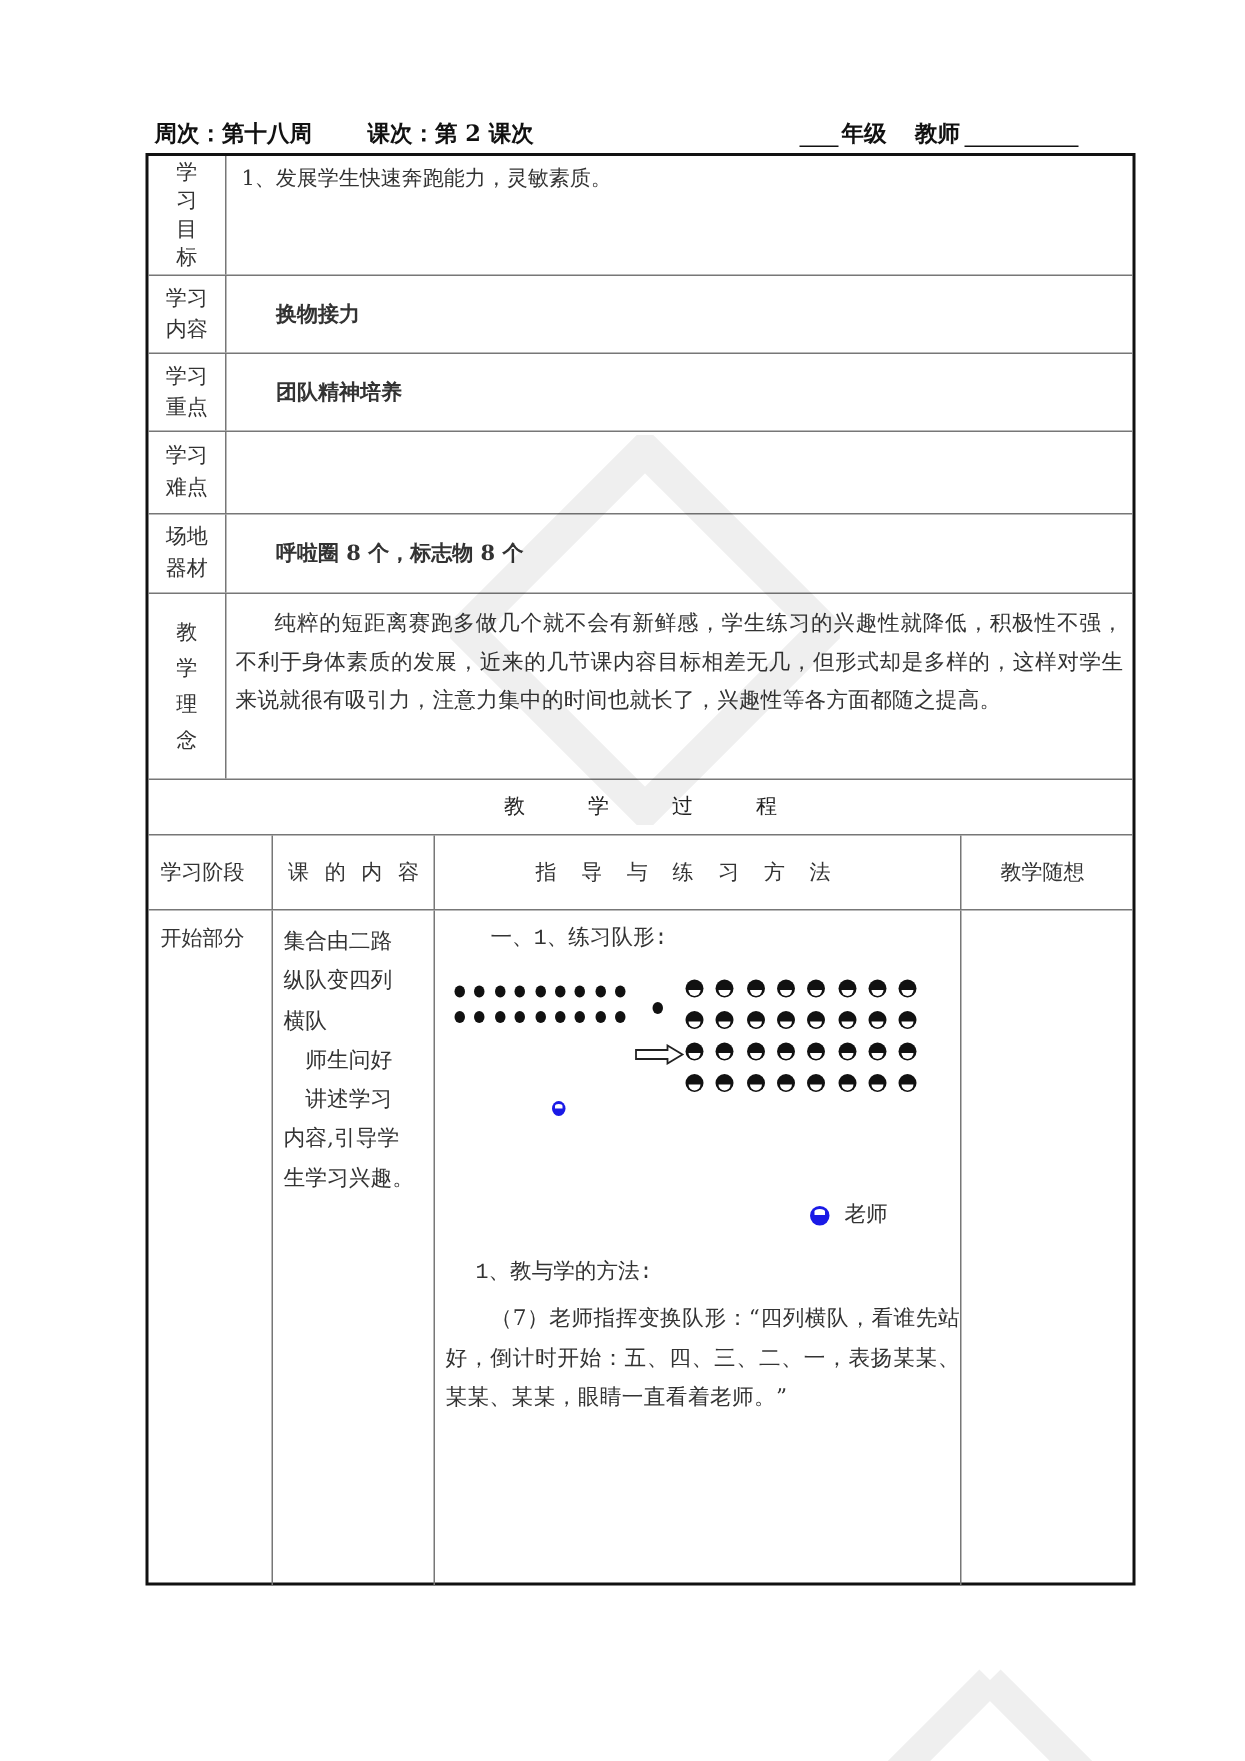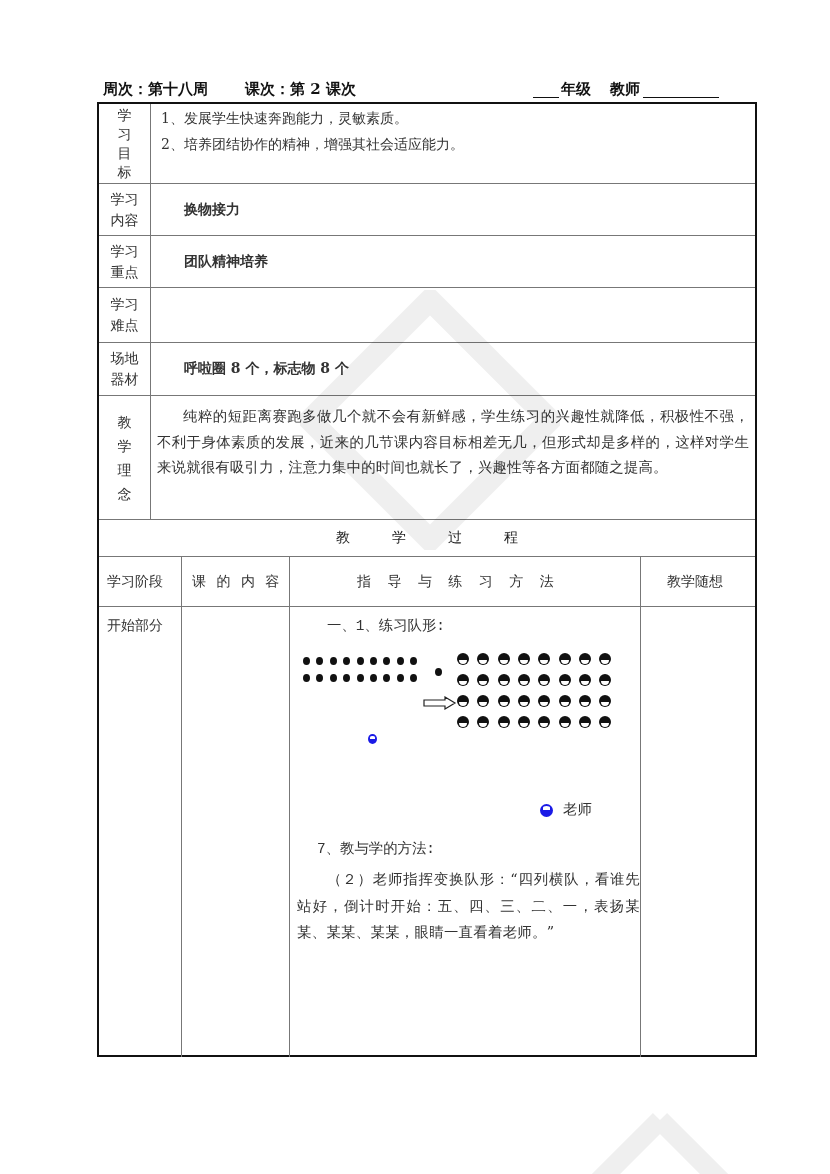--- a/index.html
+++ b/index.html
@@ -58,21 +58,20 @@
 
   <div class="row" style="top:0;height:80px">
     <div class="lbl" style="line-height:19px">
       <span>学</span>
       <span>习</span>
       <span>目</span>
       <span>标</span>
     </div>
     <div class="cnt goals">
       <p style="top:6px">1、发展学生快速奔跑能力，灵敏素质。</p>
-      <p style="top:32px">2、培养团结协作的精神，增强其社会适应能力。</p>
     </div>
   </div>
 
   <div class="row" style="top:80px;height:52px">
     <div class="lbl">
       <span>学习</span>
       <span>内容</span>
     </div>
     <div class="cnt mid">换物接力</div>
   </div>
@@ -130,20 +129,29 @@
     <div class="colhead" style="left:568px;top:16px">教学随想</div>
   </div>
 
   <div class="row" style="top:503px;height:450px;border-bottom:none">
     <div class="vcol" style="left:82px"></div>
     <div class="vcol" style="left:190px"></div>
     <div class="vcol" style="left:541px"></div>
 
     <div class="stage">开始部分</div>
 
+    <div class="content-lines">
+      <div>集合由二路</div>
+      <div>纵队变四列</div>
+      <div>横队</div>
+      <div>　师生问好</div>
+      <div>　讲述学习</div>
+      <div>内容,引导学</div>
+      <div>生学习兴趣。</div>
+    </div>
 
     <div class="method">
       <div class="t" style="padding-left:30px">一、1、练习队形:</div>
 
       <div style="position:relative;height:175px;">
 
         <div id="small-dots">
             <div class="dot" style="left: 6px; top: 18px; width: 7px; height: 8px;"></div>
             <div class="dot" style="left: 19.4px; top: 18px; width: 7px; height: 8px;"></div>
             <div class="dot" style="left: 32.8px; top: 18px; width: 7px; height: 8px;"></div>
@@ -204,22 +212,22 @@
             <div class="face bow" style="left: 281.8px; top: 77px;"></div>
             <div class="face" style="left: 302.1px; top: 77px;"></div>
           </div>
 
         <div class="teacher" style="left:71px;top:95px;width:9px;height:10px"></div>
 
         <div class="teacher" style="left:243px;top:165px;width:13px;height:13px"></div>
         <div style="position:absolute;left:266px;top:161px;font-size:14.4px">老师</div>
       </div>
 
-      <div class="t" style="padding-left:20px;margin-top:22px">7、教与学的方法:</div>
-      <div class="para" style="margin-top:4px">（２）老师指挥变换队形：“四列横队，看谁先站好，倒计时开始：五、四、三、二、一，表扬某某、某某、某某，眼睛一直看着老师。”</div>
+      <div class="t" style="padding-left:20px;margin-top:22px">1、教与学的方法:</div>
+      <div class="para" style="margin-top:4px">（7）老师指挥变换队形：“四列横队，看谁先站好，倒计时开始：五、四、三、二、一，表扬某某、某某、某某，眼睛一直看着老师。”</div>
     </div>
 
     <div style="position:absolute;left:548px;top:10px;font-size:14px"></div>
   </div>
 </div>
 
 <svg class="watermark" style="left:300px;top:290px" width="260" height="260" viewBox="0 0 260 260">
   <path d="M130 10 L250 130 L130 250 L10 130 Z" fill="none" stroke="#000" stroke-width="22"></path>
 </svg>
 <svg class="watermark" style="left:560px;top:1110px" width="200" height="100" viewBox="0 0 200 100">

